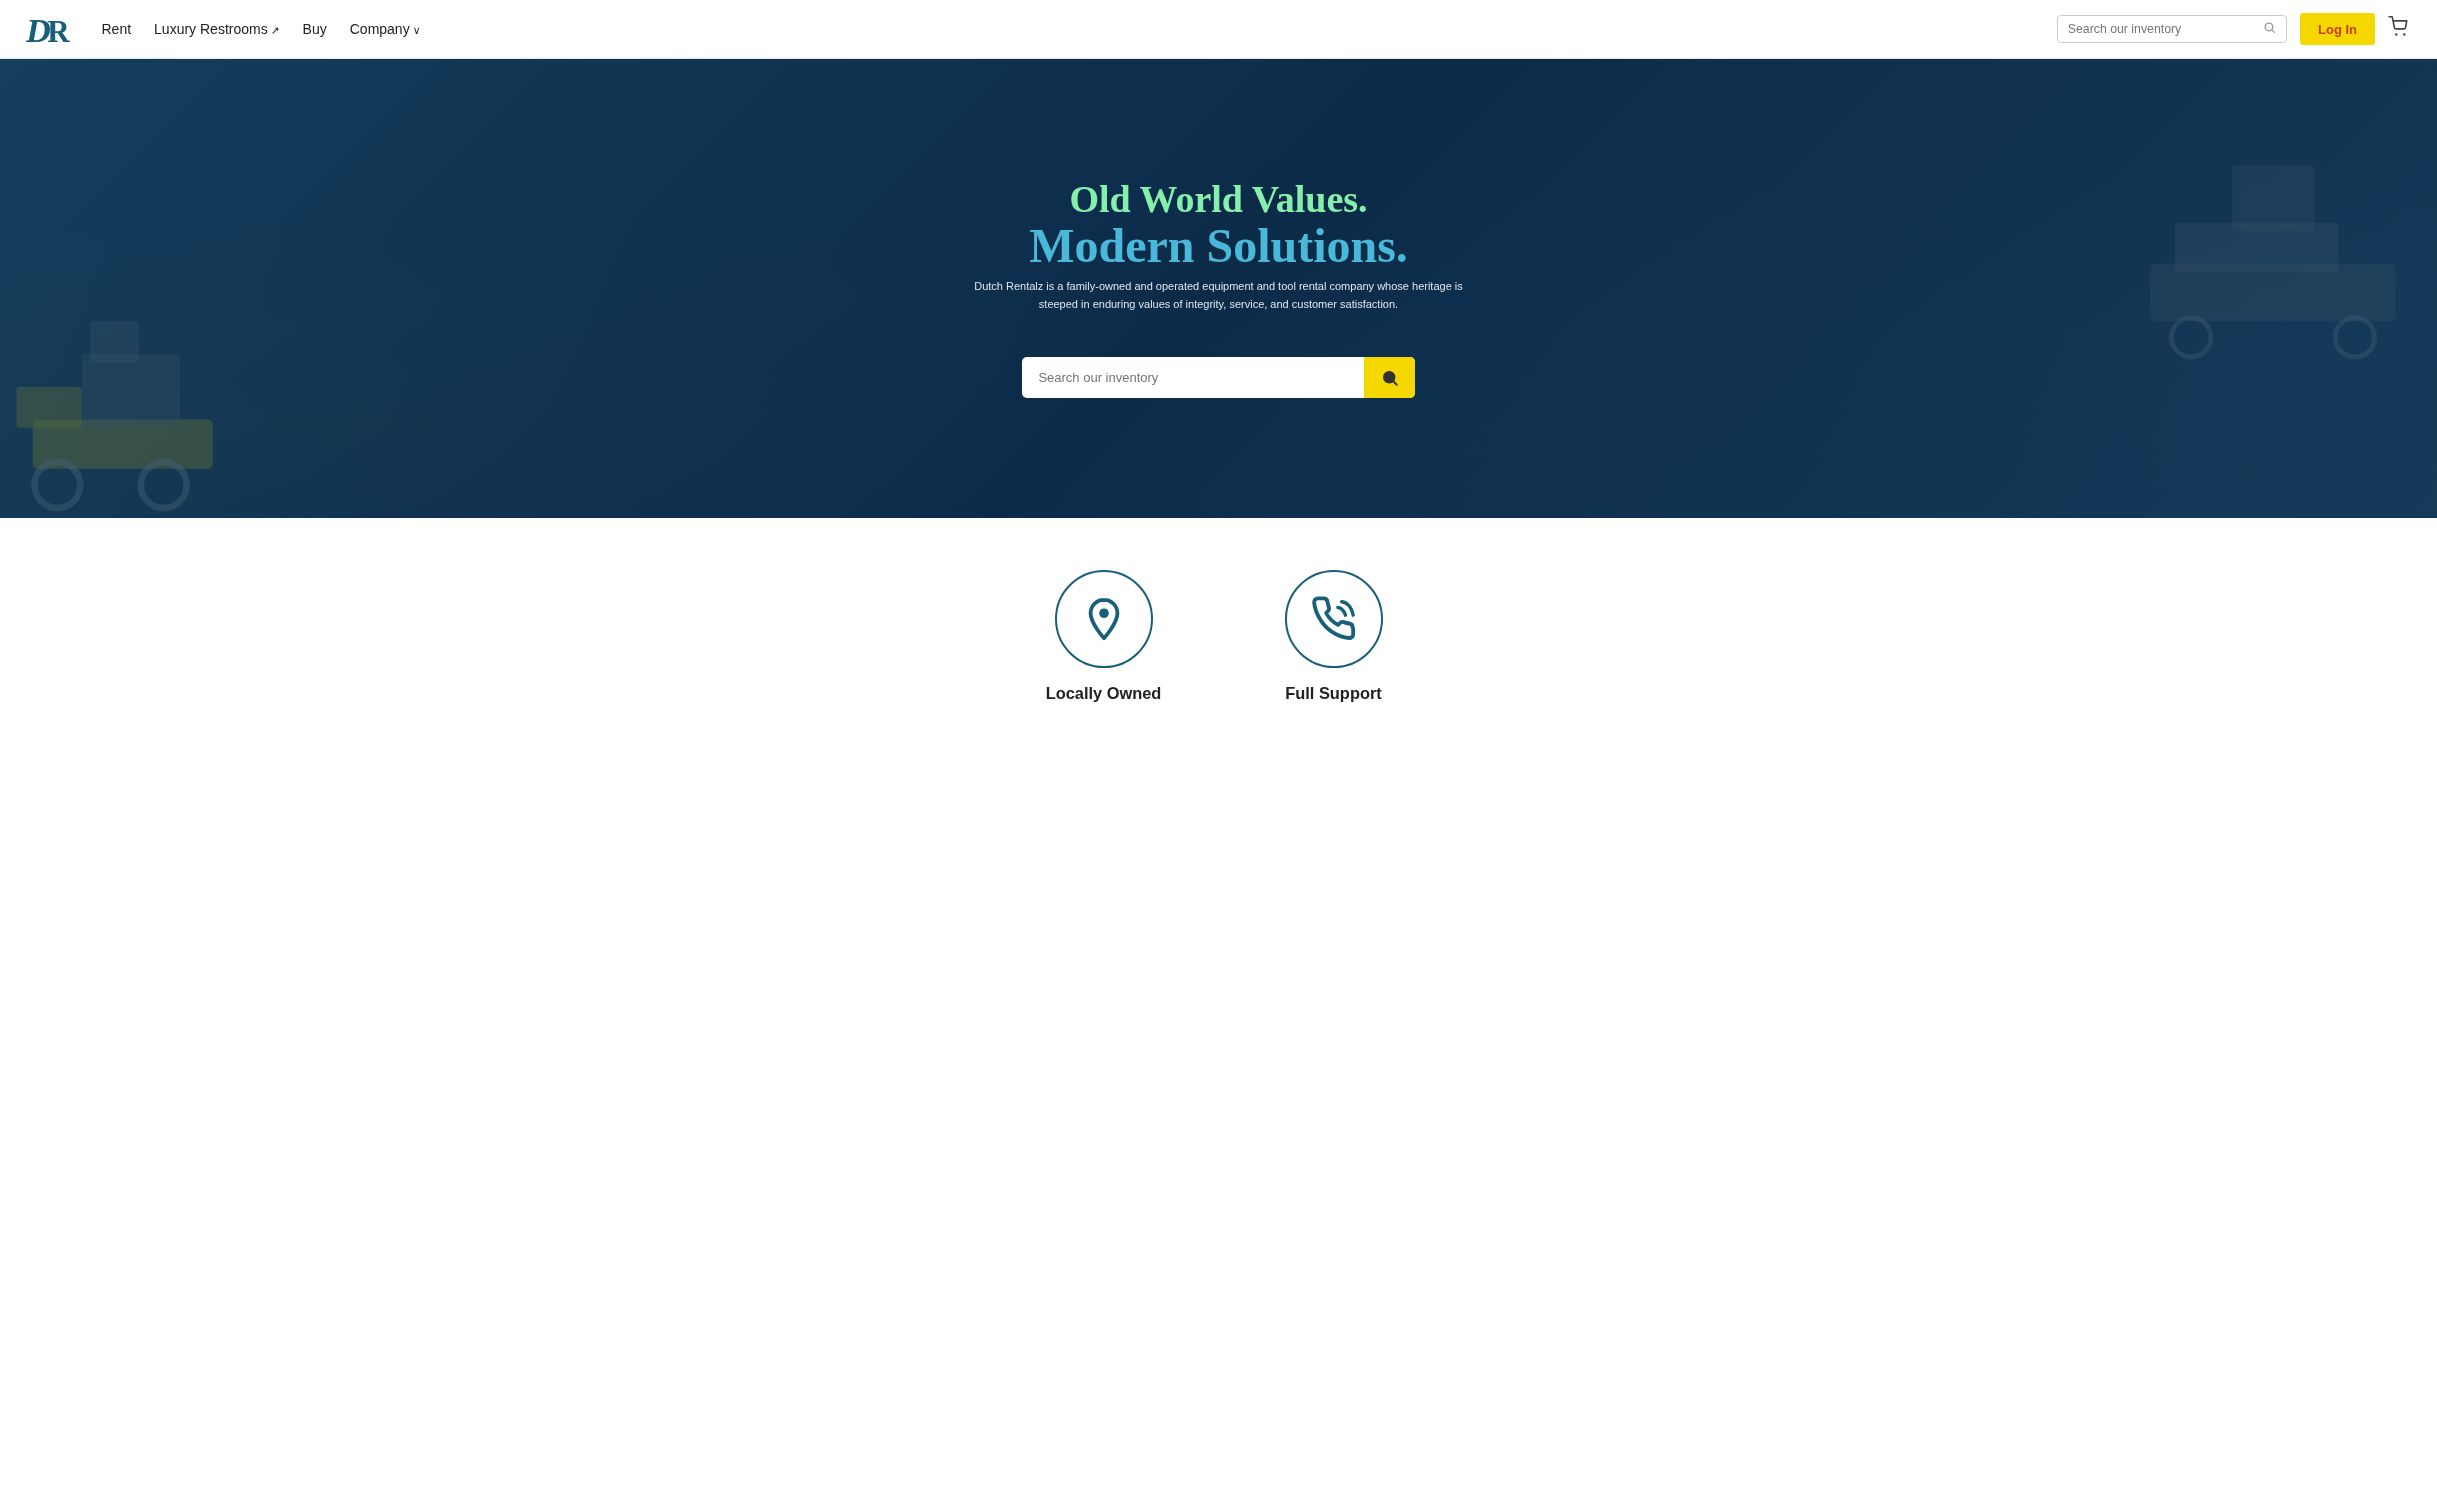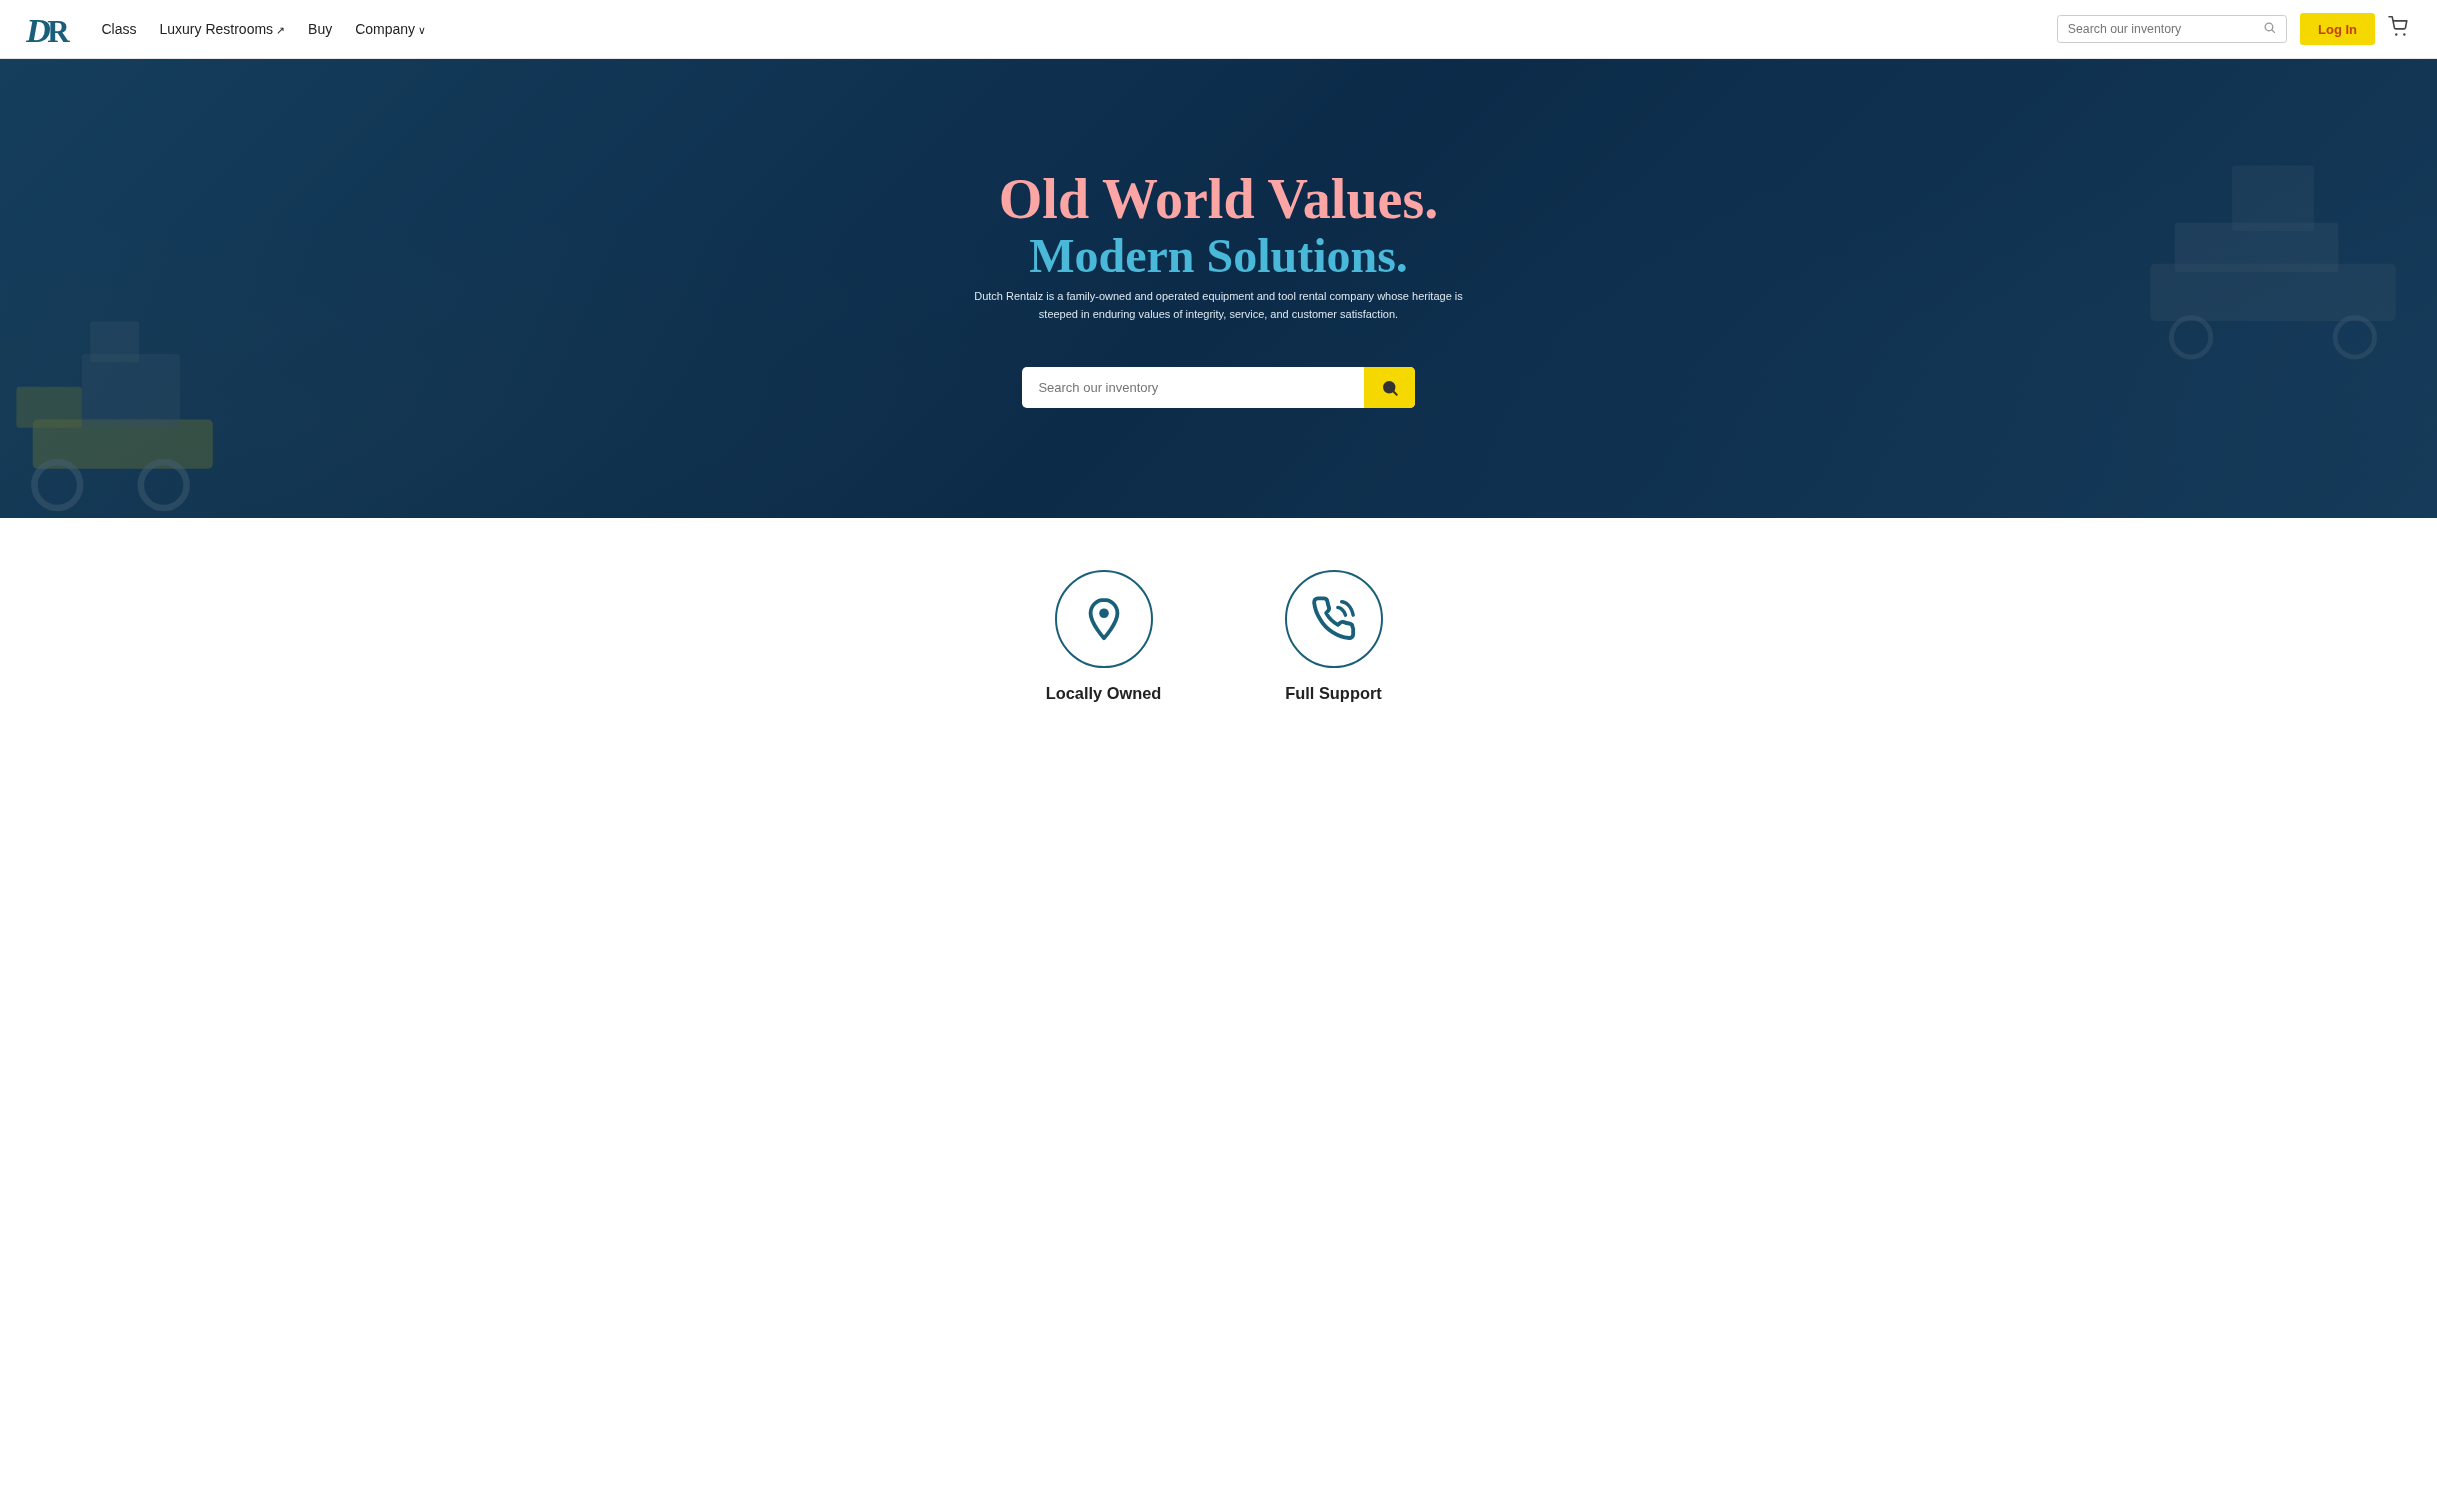--- a/index.html
+++ b/index.html
@@ -135,23 +135,23 @@
       opacity: 0.2;
     }
     .hero-content {
       position: relative;
       z-index: 2;
       text-align: center;
       max-width: 574px;
       padding: 0 16.4px;
     }
     .hero-title-line1 {
-      font-size: 56px;
+      font-size: 38px;
       font-weight: 800;
-      color: #fca5a5;
+      color: #86efac;
       line-height: 1.1;
       font-family: Georgia, 'Times New Roman', serif;
     }
     .hero-title-line2 {
       font-size: 48px;
       font-weight: 800;
       color: #4ab8d8;
       line-height: 1.1;
       font-family: Georgia, 'Times New Roman', serif;
       margin-bottom: 4px;
@@ -240,21 +240,21 @@
 <nav class="navbar">
   <div class="nav-left">
     <a href="#" class="logo">
       <svg viewBox="0 0 56 44" xmlns="http://www.w3.org/2000/svg" style="font-size:36px">
         <text x="0" y="38" font-family="Georgia, serif" font-size="42" font-weight="900" font-style="italic" fill="#1a5f7a">D</text>
         <text x="26" y="38" font-family="Georgia, serif" font-size="38" font-weight="700" fill="#1a5f7a">R</text>
       </svg>
     </a>
     <ul class="nav-links">
       <li>
-        <a href="#">Class</a>
+        <a href="#">Rent</a>
       </li>
       <li>
         <a href="#" class="with-arrow">Luxury Restrooms</a>
       </li>
       <li>
         <a href="#">Buy</a>
       </li>
       <li>
         <a href="#" class="with-chevron">Company</a>
       </li>

